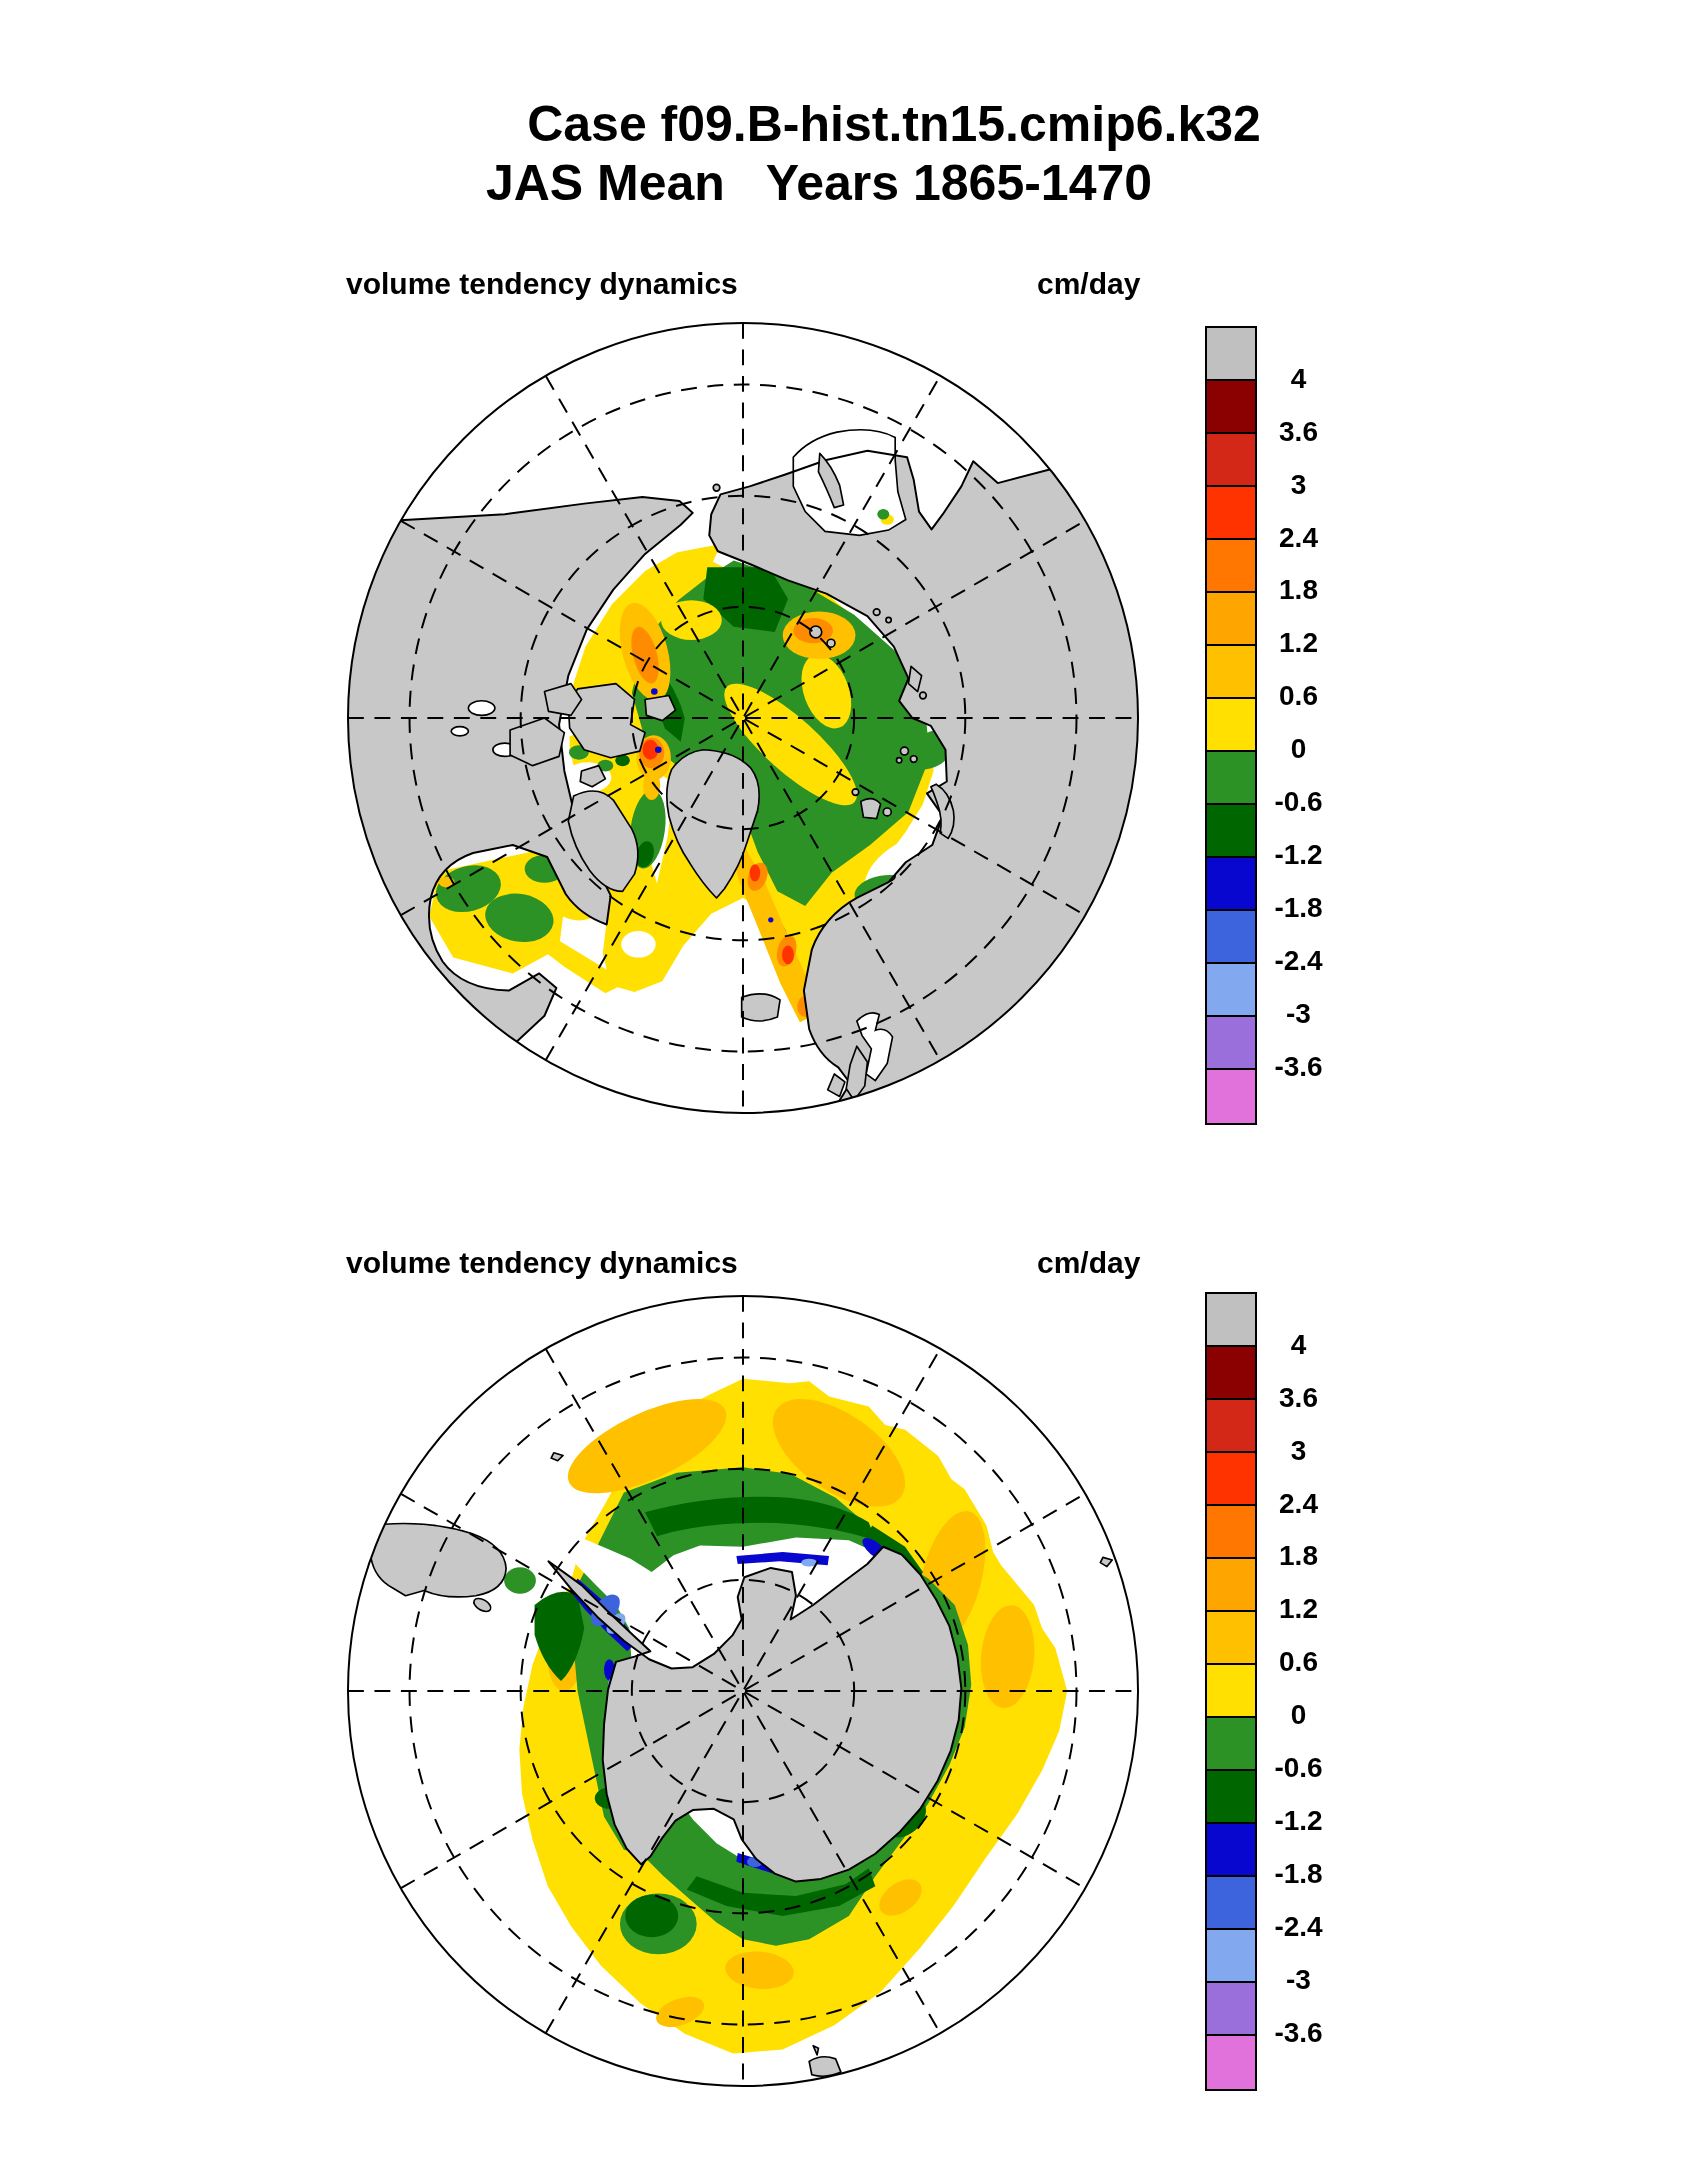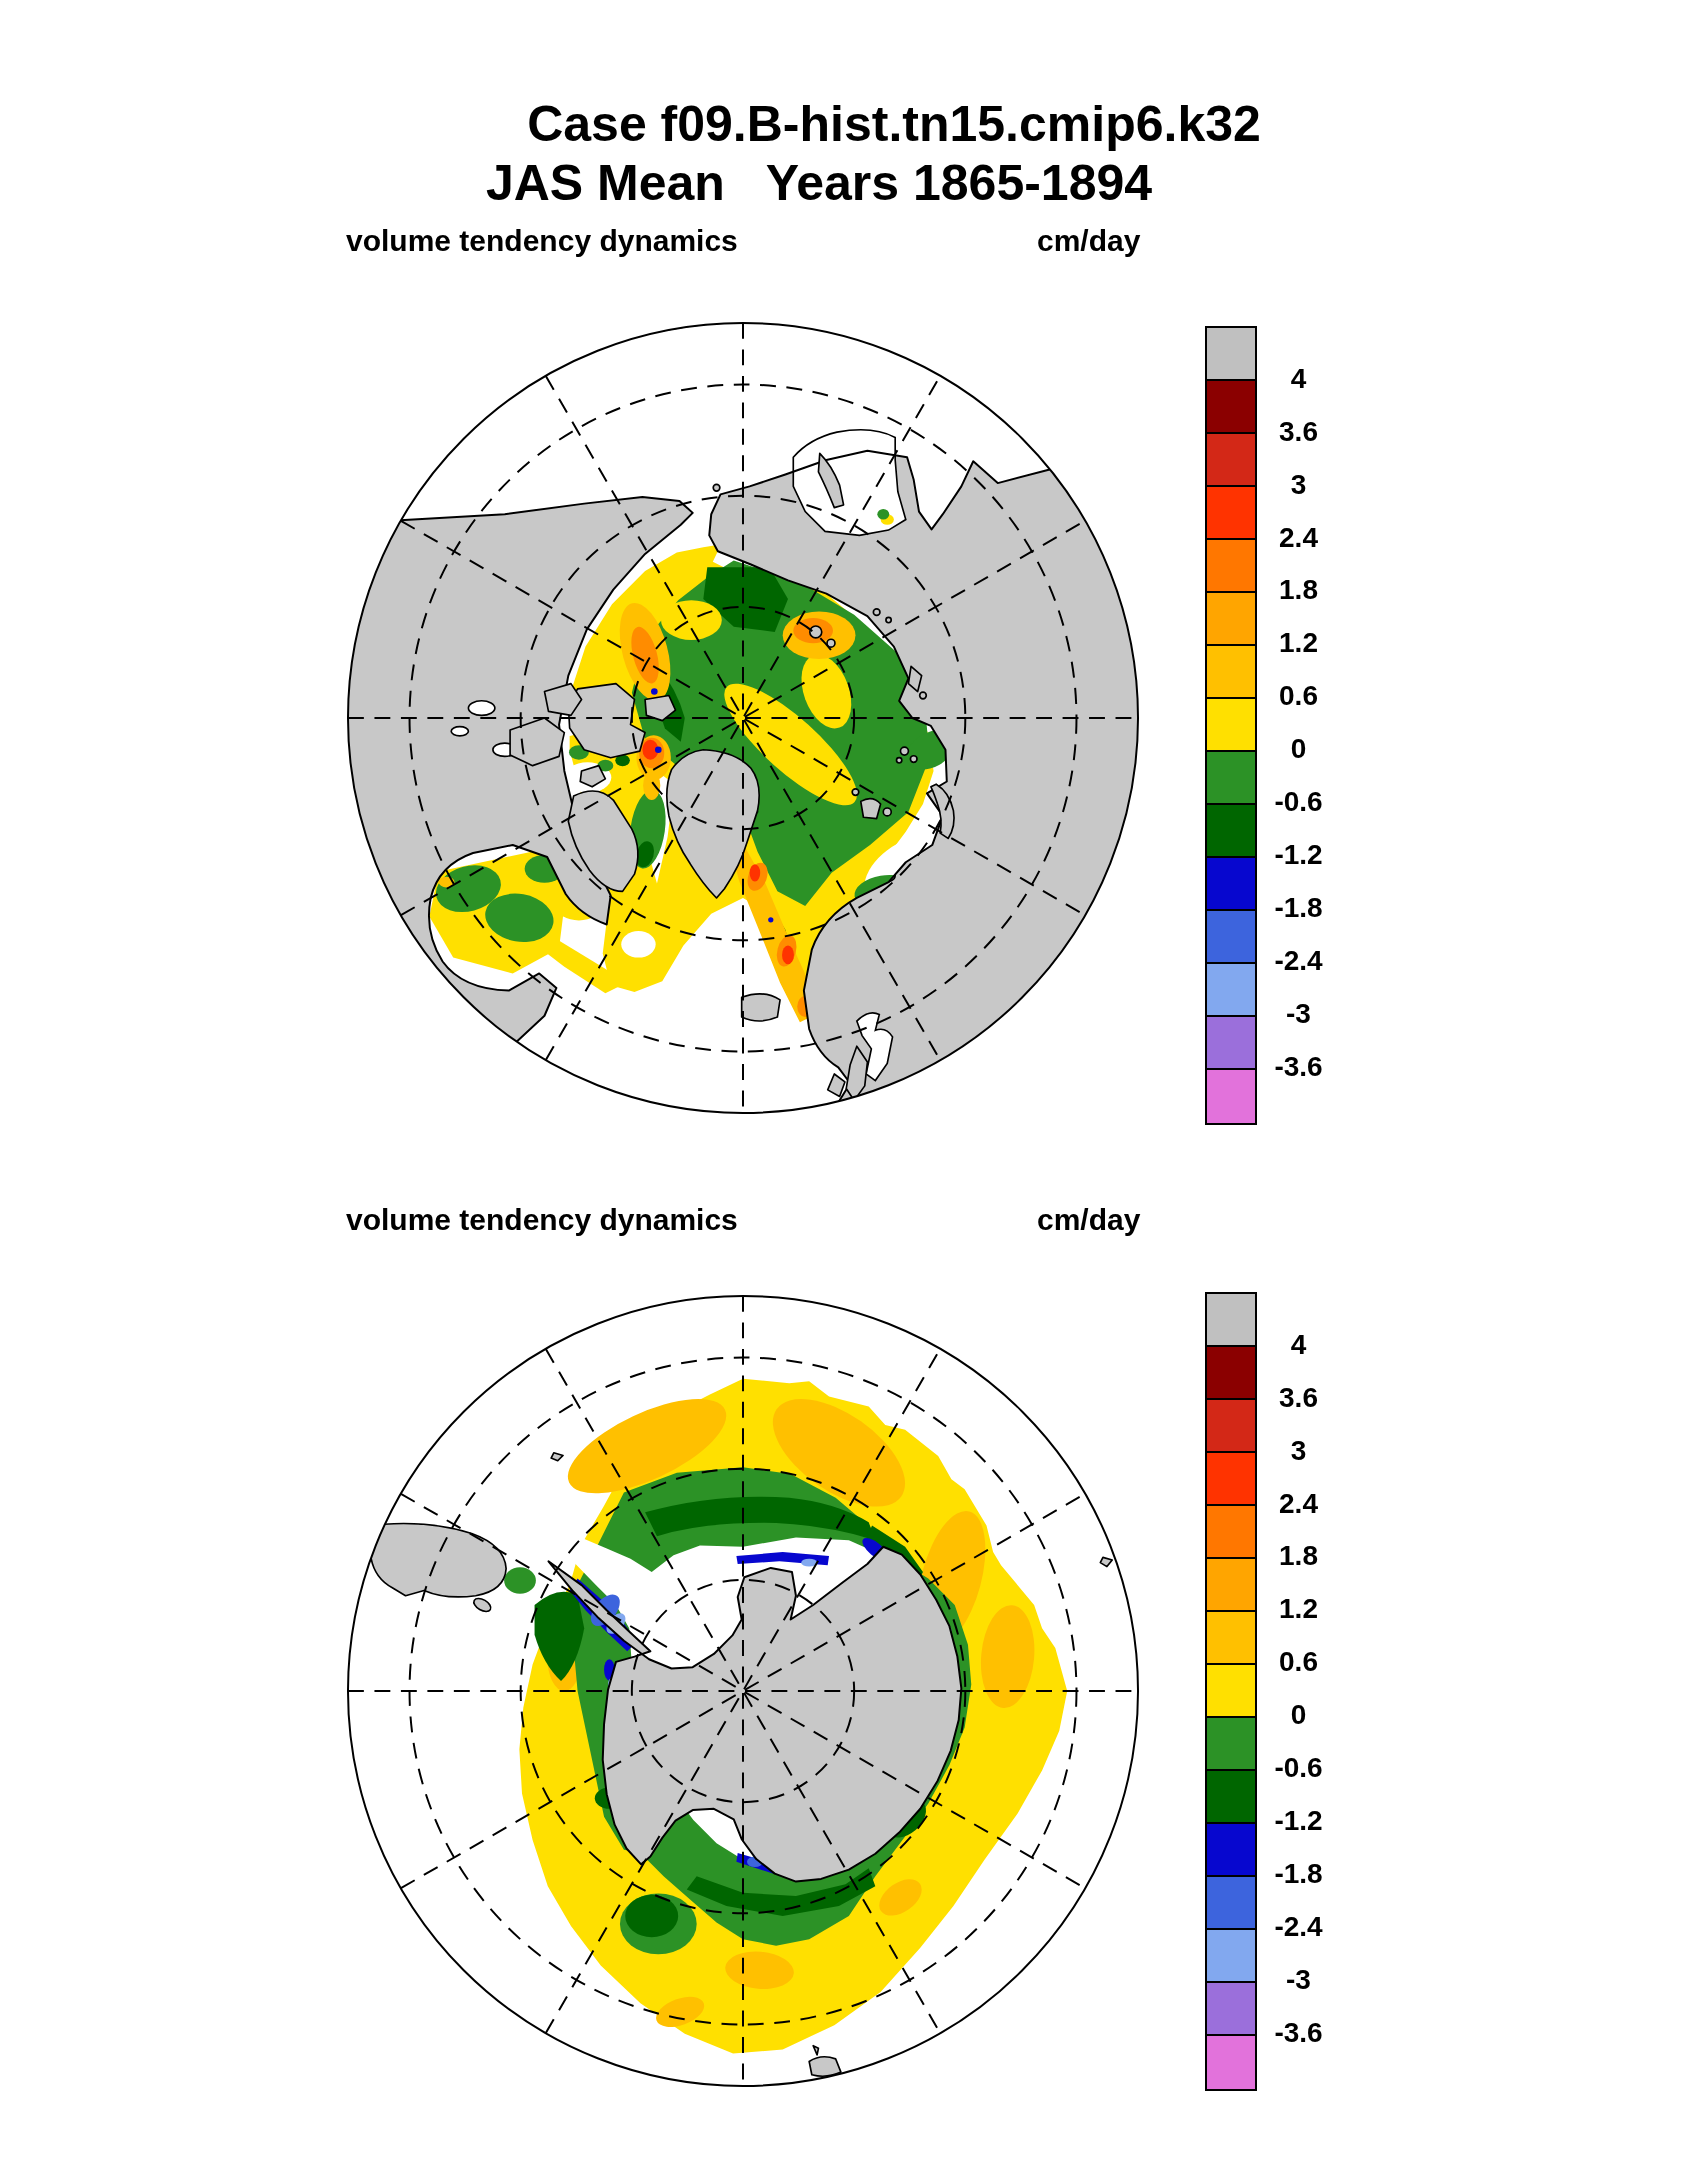--- a/index.html
+++ b/index.html
@@ -1,35 +1,35 @@
 <!DOCTYPE html>
 <html style="font-size:10.6px"><head>
 <meta charset="utf-8">
 <style>
   html,body{margin:0;padding:0;background:#ffffff;}
   #page{position:relative;width:1687px;height:2183px;background:#fff;overflow:hidden;
         font-family:"Liberation Sans","DejaVu Sans",sans-serif;}
   .ttl{position:absolute;font-weight:bold;color:#000;white-space:pre;transform:translateX(-50%);}
   #title1{left:894px;top:98px;font-size:50px;line-height:53px;text-align:center;}
   #title2{left:819px;top:157px;font-size:50px;line-height:53px;}
-  .plabel{position:absolute;font-weight:bold;color:#000;font-size:30px;line-height:33px;white-space:pre;}
+  .plabel{position:absolute;font-weight:bold;color:#000;font-size:30px;line-height:33px;white-space:pre;margin-top:43px;}
   .cbar{position:absolute;left:1205px;width:48px;border:2px solid #000;box-sizing:content-box;}
   .cb-cell{width:48px;height:53px;box-sizing:border-box;border-bottom:2px solid #000;}
   .cb-cell:last-child{border-bottom:none;}
   .cb-labels{position:absolute;left:1252px;width:93px;height:798px;}
   .cb-label{position:absolute;left:0;width:93px;text-align:center;font-weight:bold;
             font-size:28px;line-height:34px;color:#000;}
   .mapbox{position:absolute;left:346px;width:794px;height:794px;}
 </style>
 </head>
 <body>
 <div id="page">
 
 <div id="title1" class="ttl">Case f09.B-hist.tn15.cmip6.k32</div>
-<div id="title2" class="ttl">JAS Mean   Years 1865-1894</div>
+<div id="title2" class="ttl">JAS Mean   Years 1865-1470</div>
 
 <div class="plabel" style="left:346px;top:224px;">volume tendency dynamics</div>
 <div class="plabel" style="left:1037px;top:224px;">cm/day</div>
 <div class="plabel" style="left:346px;top:1203px;">volume tendency dynamics</div>
 <div class="plabel" style="left:1037px;top:1203px;">cm/day</div>
 
 <svg class="mapbox" style="top:321px;" viewBox="0 0 1200 1200">
   <defs>
     <clipPath id="clipN">
           <circle cx="600" cy="600" r="597"></circle>

